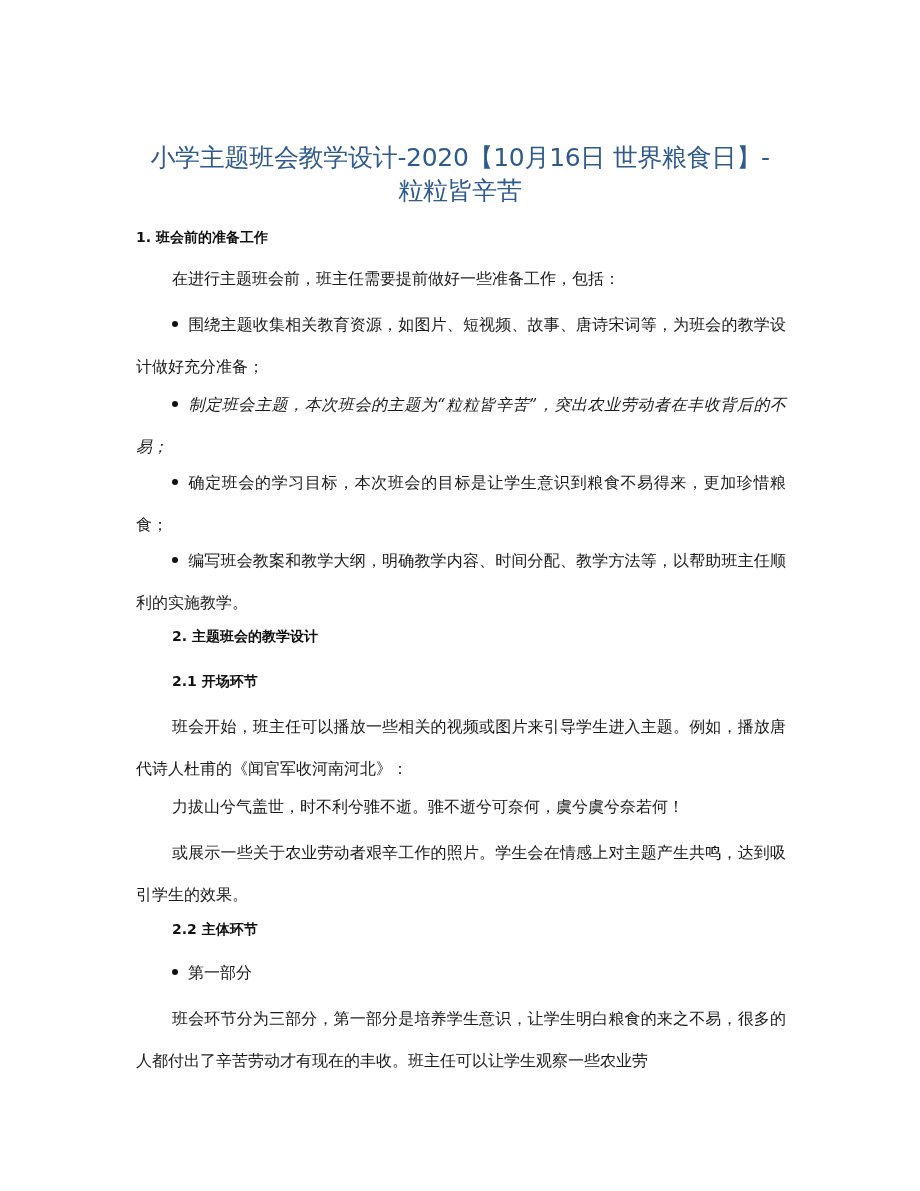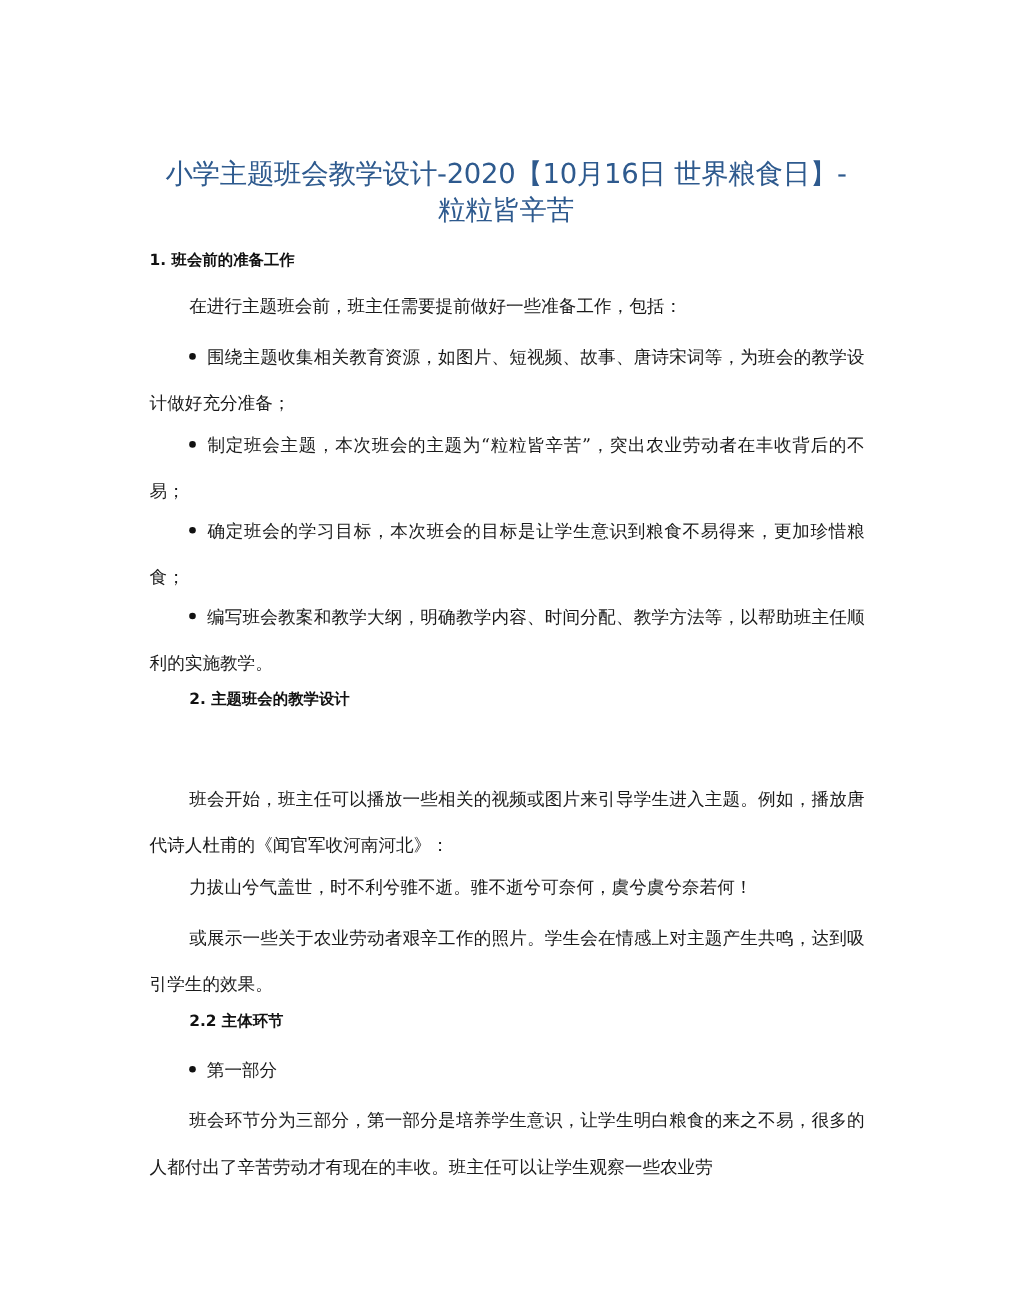--- a/index.html
+++ b/index.html
@@ -31,34 +31,35 @@
   </div>
 
   <div class="blk h" style="top:216px;">1.  班会前的准备工作</div>
 
   <div class="blk indent" style="top:258px;">在进行主题班会前，班主任需要提前做好一些准备工作，包括：</div>
 
   <div class="blk indent" style="top:304px;">
     <span class="bullet-dot"></span><span>围绕主题收集相关教育资源，如图片、短视频、故事、唐诗宋词等，为班会的教学设计做好充分准备；</span>
   </div>
 
-  <div class="blk indent" style="top:384px;">
+  <div class="blk indent" style="top:384px;font-style:italic;">
     <span class="bullet-dot"></span><span>制定班会主题，本次班会的主题为“粒粒皆辛苦”，突出农业劳动者在丰收背后的不易；</span>
   </div>
 
   <div class="blk indent" style="top:462px;">
     <span class="bullet-dot"></span><span>确定班会的学习目标，本次班会的目标是让学生意识到粮食不易得来，更加珍惜粮食；</span>
   </div>
 
   <div class="blk indent" style="top:540px;">
     <span class="bullet-dot"></span><span>编写班会教案和教学大纲，明确教学内容、时间分配、教学方法等，以帮助班主任顺利的实施教学。</span>
   </div>
 
   <div class="blk h indent" style="top:615px;">2.  主题班会的教学设计</div>
 
+  <div class="blk h indent" style="top:660px;">2.1  开场环节</div>
 
   <div class="blk indent" style="top:706px;">班会开始，班主任可以播放一些相关的视频或图片来引导学生进入主题。例如，播放唐代诗人杜甫的《闻官军收河南河北》：</div>
 
   <div class="blk indent" style="top:786px;">力拔山兮气盖世，时不利兮骓不逝。骓不逝兮可奈何，虞兮虞兮奈若何！</div>
 
   <div class="blk indent" style="top:832px;">或展示一些关于农业劳动者艰辛工作的照片。学生会在情感上对主题产生共鸣，达到吸引学生的效果。</div>
 
   <div class="blk h indent" style="top:908px;">2.2  主体环节</div>
 
   <div class="blk indent" style="top:952px;">

